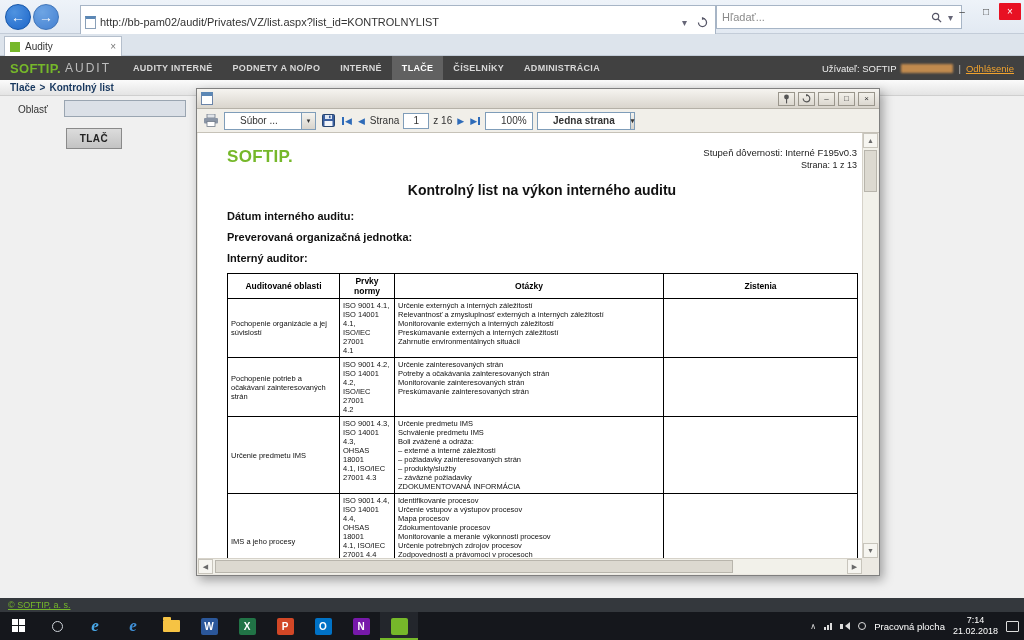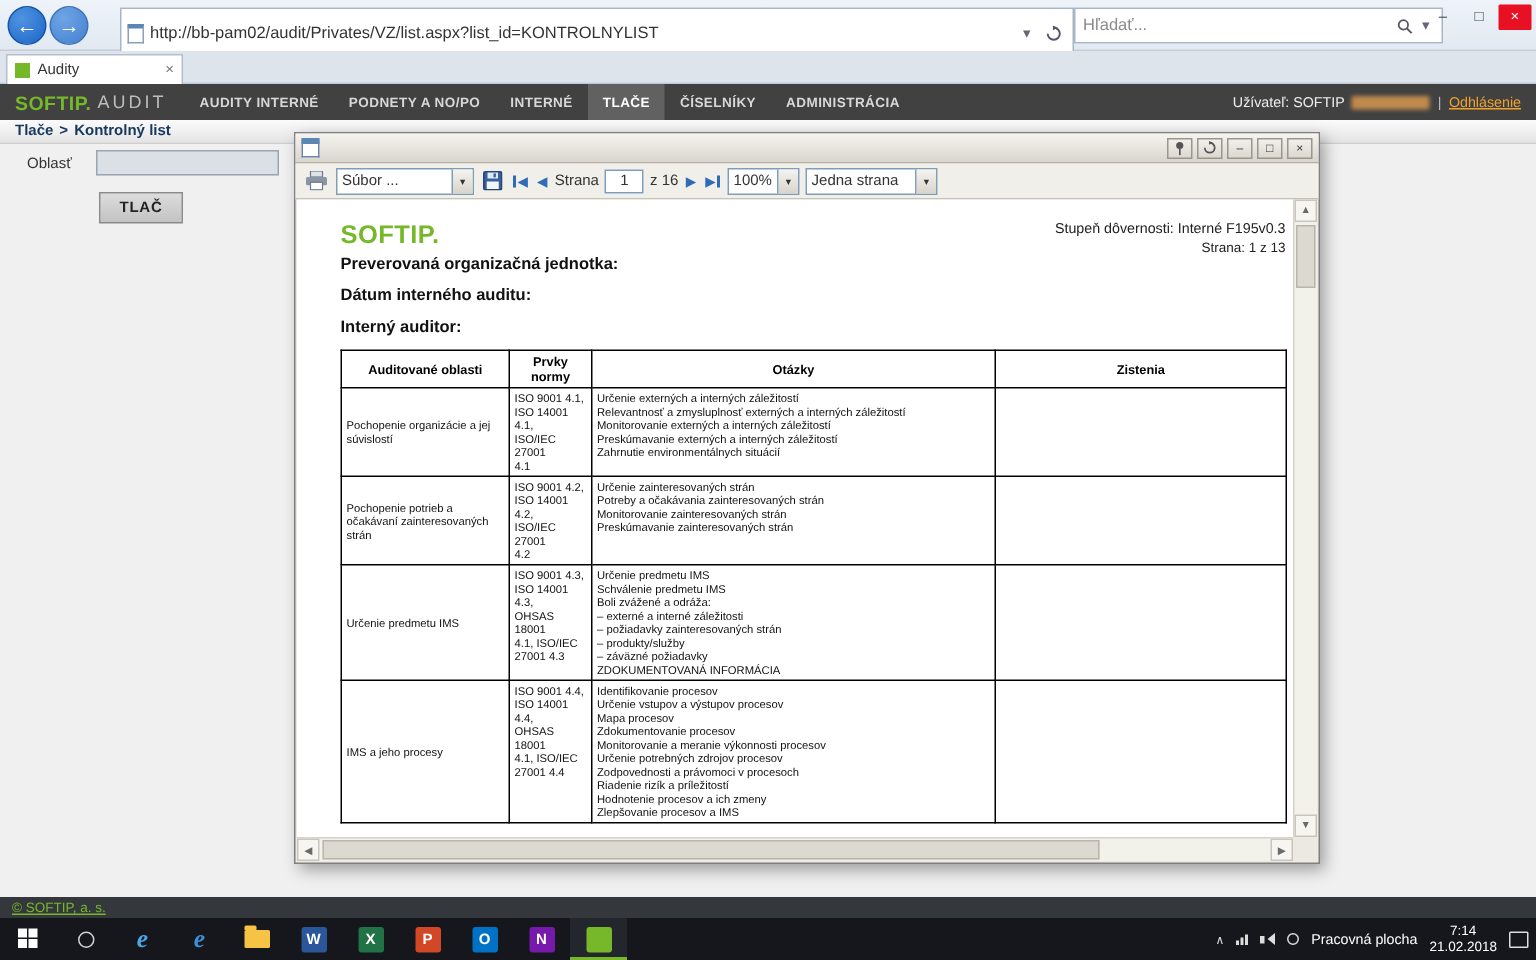--- a/index.html
+++ b/index.html
@@ -83,25 +83,25 @@
   .mspacer { flex:1; }
   .mbtn { width:17px; height:14px; background:linear-gradient(#f2f0ea,#dcd8d0);
     border:1px solid #9a968c; display:flex; align-items:center; justify-content:center;
     font-size:8px; color:#333; }
   .vtoolbar { position:absolute; left:0; top:20px; right:0; height:24px;
     background:#f1efe9; border-bottom:1px solid #c6c2b8; display:flex;
     align-items:center; gap:4px; padding:0 5px; font-size:10px; color:#333; }
   .tbtn { display:flex; align-items:center; justify-content:center; padding:1px 2px; }
   .ddl { height:18px; background:#fff; border:1px solid #7f9db9; display:flex;
     align-items:center; font-size:10px; }
-  .ddl .ddl-text { padding:0 3px; flex:1; white-space:nowrap; }
+  .ddl .ddl-text { padding:0 15px; flex:1; white-space:nowrap; }
   .ddl .darr { width:14px; height:100%; background:linear-gradient(#f4f3ef,#d8d4cc);
     border-left:1px solid #7f9db9; display:flex; align-items:center;
     justify-content:center; font-size:7px; color:#333; }
-  .ddl.file { width:92px; } .ddl.zoom { width:48px; } .ddl.layout { width:88px; }
+  .ddl.file { width:92px; } .ddl.zoom { width:48px; } .ddl.layout { width:98px;font-weight:bold; }
   .pnav { color:#2e6bb8; font-size:9px; display:flex; align-items:center; gap:1px; padding:0 1px; }
   .pnav .bar { width:2px; height:8px; background:#2e6bb8; display:inline-block; }
   .plabel { font-size:10px;text-align:right; }
   .pagebox { width:26px; height:16px; background:#fff; border:1px solid #7f9db9;
     font-size:10px; display:flex; align-items:center; justify-content:center; }
 
   .vbody { position:absolute; left:1px; top:44px; right:17px; bottom:17px;
     background:#fff; overflow:hidden; }
   .vscroll { position:absolute; top:44px; right:1px; width:16px; bottom:17px;
     background:#f2f1ea; border-left:1px solid #d6d2c9; }
@@ -325,22 +325,23 @@
 
     <div class="vbody">
       <div class="rpage">
         <div class="rhead">
           <div class="rlogo">SOFTIP.</div>
           <div class="rmeta">
             <div class="rconf">Stupeň dôvernosti: Interné F195v0.3</div>
             <div class="rpagenum">Strana: 1 z 13</div>
           </div>
         </div>
+        <div class="rtitle">Kontrolný list na výkon interného auditu</div>
+        <div class="rfield">Dátum interného auditu:</div>
         <div class="rfield">Preverovaná organizačná jednotka:</div>
-        <div class="rfield">Dátum interného auditu:</div>
         <div class="rfield">Interný auditor:</div>
         <table class="rtable">
           <colgroup>
               <col style="width:112px">
               <col style="width:55px">
               <col style="width:269px">
               <col style="width:194px">
             </colgroup>
           <thead>
             <tr>

